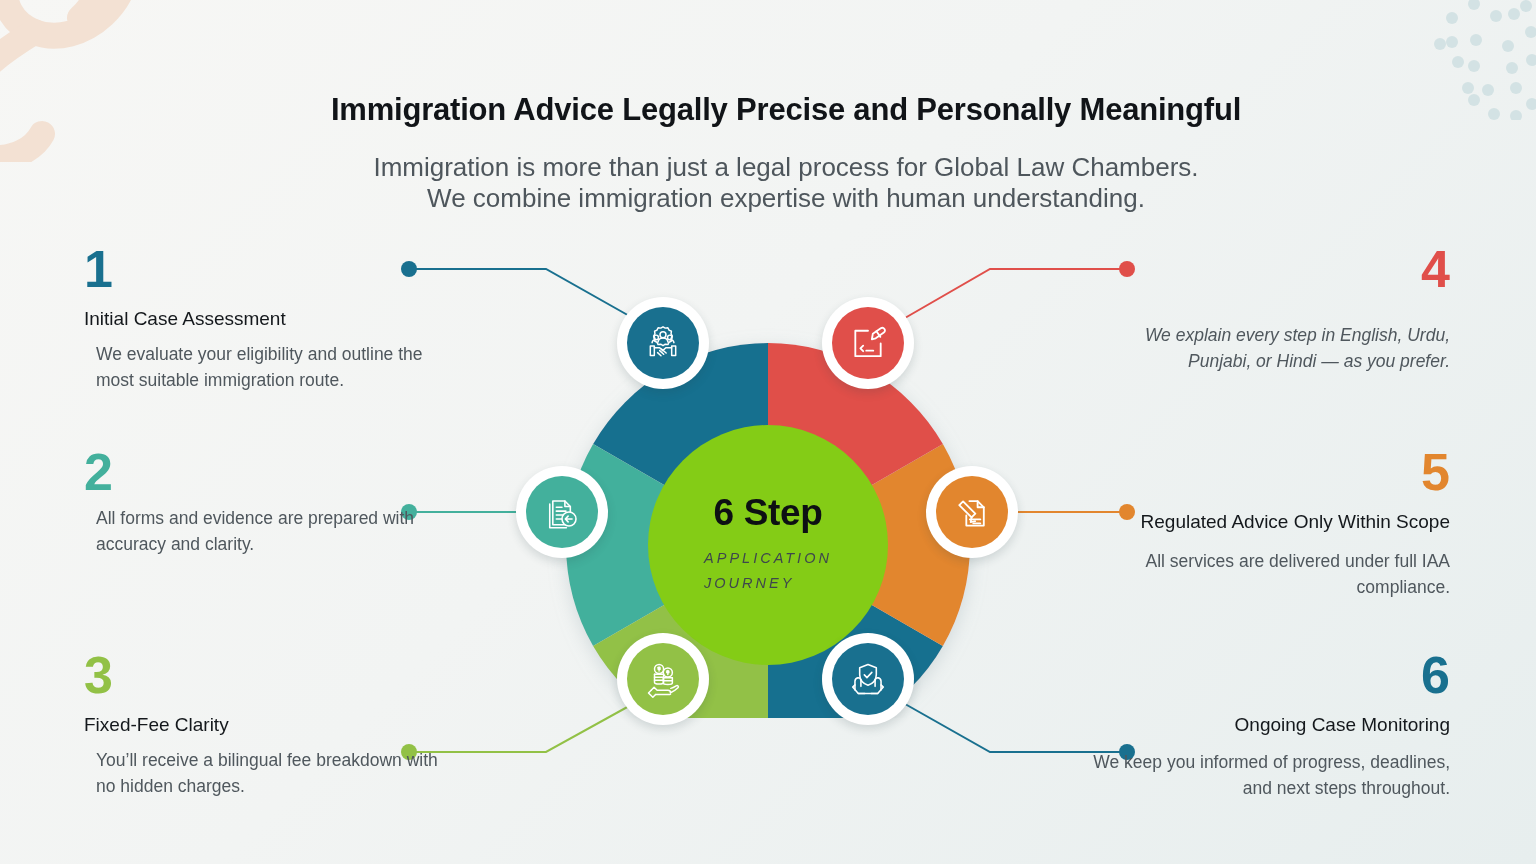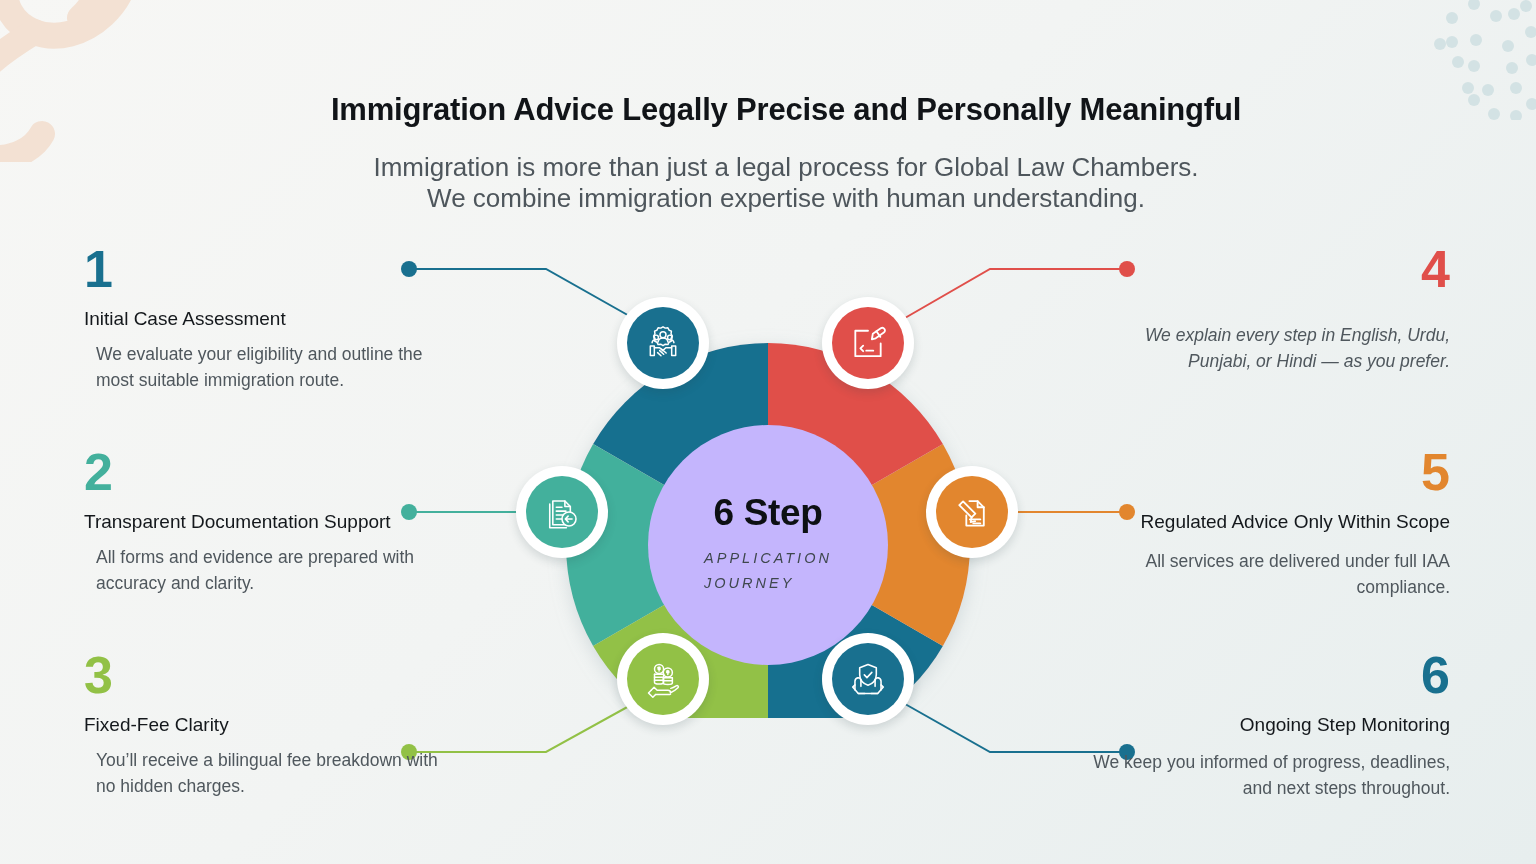--- a/index.html
+++ b/index.html
@@ -73,21 +73,21 @@
     left: 0;
     top: 0;
   }
   .center-hub {
     position: absolute;
     left: 105px;
     top: 172px;
     width: 240px;
     height: 240px;
     border-radius: 50%;
-    background: #c4b5fd;
+    background: #84cc16;
     display: flex;
     flex-direction: column;
     align-items: center;
     justify-content: center;
   }
   .hub-main {
     font-size: 37px;
     font-weight: bold;
     color: #0d1013;
     letter-spacing: -0.3px;
@@ -366,21 +366,20 @@
 </div>
 
 <div class="step left s1" style="top:246px;">
   <div class="step-num" style="color:#19708f;">1</div>
   <div class="step-title">Initial Case Assessment</div>
   <div class="step-desc">We evaluate your eligibility and outline the most suitable immigration route.</div>
 </div>
 
 <div class="step left s2" style="top:449px;">
   <div class="step-num" style="color:#43b09c;">2</div>
-  <div class="step-title">Transparent Documentation Support</div>
   <div class="step-desc">All forms and evidence are prepared with accuracy and clarity.</div>
 </div>
 
 <div class="step left s3" style="top:652px;">
   <div class="step-num" style="color:#92c146;">3</div>
   <div class="step-title">Fixed-Fee Clarity</div>
   <div class="step-desc">You’ll receive a bilingual fee breakdown with no hidden charges.</div>
 </div>
 
 <div class="step right s4" style="top:246px;">
@@ -389,15 +388,15 @@
 </div>
 
 <div class="step right s5" style="top:449px;">
   <div class="step-num" style="color:#e2862e;">5</div>
   <div class="step-title">Regulated Advice Only Within Scope</div>
   <div class="step-desc">All services are delivered under full IAA compliance.</div>
 </div>
 
 <div class="step right s6" style="top:652px;">
   <div class="step-num" style="color:#19708f;">6</div>
-  <div class="step-title">Ongoing Step Monitoring</div>
+  <div class="step-title">Ongoing Case Monitoring</div>
   <div class="step-desc">We keep you informed of progress, deadlines, and next steps throughout.</div>
 </div>
 
 </body></html>

